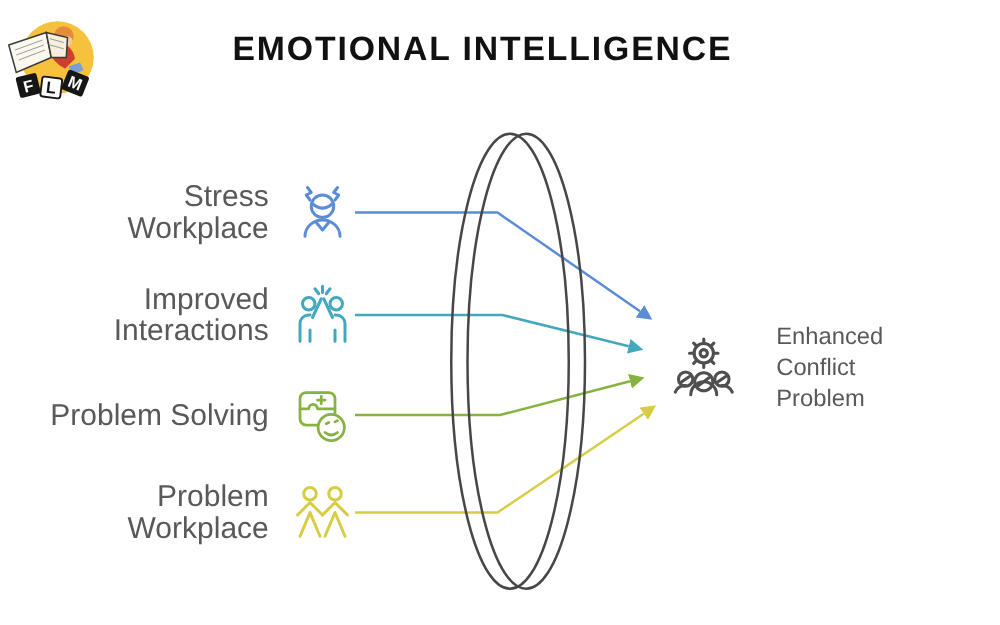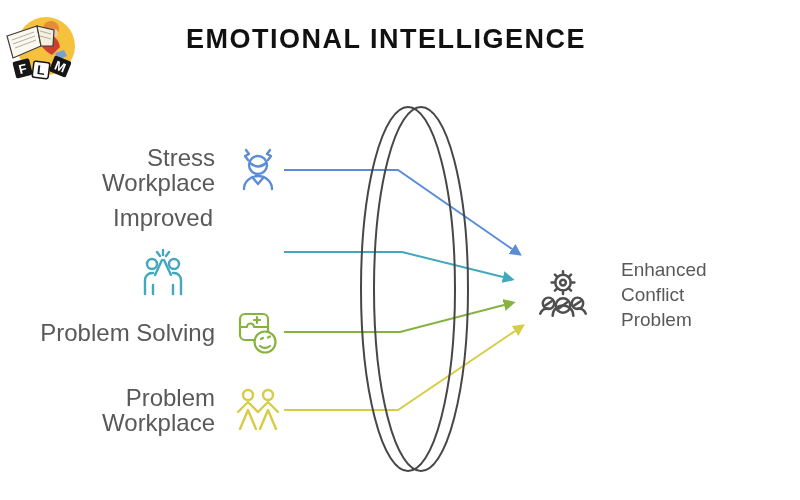--- a/index.html
+++ b/index.html
@@ -3,21 +3,21 @@
 <meta charset="utf-8">
 <style>
   html,body{margin:0;padding:0;background:#fff;font-family:"Liberation Sans",sans-serif;}
   .canvas{position:relative;width:800px;height:500px;background:#ffffff;overflow:hidden;}
   .title{position:absolute;top:24px;left:0;width:800px;text-align:center;transform:translateX(-14px);
          font-size:27px;font-weight:bold;letter-spacing:1.5px;color:var(--c-title,#111);}
   .logo{position:absolute;top:4px;left:4px;width:82px;height:84px;}
   .overlay{position:absolute;left:0;top:0;width:800px;height:500px;}
   .input-row{position:absolute;left:40px;width:246px;display:flex;align-items:center;gap:15px;}
   .row-stress{top:135px;height:70px;}
-  .row-improved{top:205px;height:70px;flex-direction:column;}
+  .row-improved{top:217px;height:70px;}
   .row-problem{top:297px;height:70px;justify-content:flex-end;}
   .row-conflict{top:375px;height:70px;}
   .input-label{flex:1;text-align:right;font-size:24px;line-height:25px;color:var(--c-label,#595959);}
   .input-label span{display:block;}
   .icon-box{width:56px;height:56px;flex:0 0 56px;}
   .output{position:absolute;left:534px;top:252px;height:84px;display:flex;align-items:center;gap:29px;}
   .output .icon-box{width:58px;height:58px;flex:0 0 58px;}
   .output-label{font-size:19px;line-height:25px;color:var(--c-label,#595959);}
   .output-label span{display:block;}
 </style>
@@ -95,20 +95,21 @@
       <circle cx="28" cy="23" r="9"></circle>
       <path d="M20,21 q8,7 16,0"></path>
       <path d="M14,47 a14,13 0 0 1 28,0"></path>
       <path d="M23,36 l5,6 l5,-6"></path>
     </svg>
   </div>
 
   <div class="input-row row-improved">
     <div class="input-label">
       <span>Improved</span>
+      <span>Interactions</span>
     </div>
     <svg class="icon-box" viewBox="0 0 56 56" fill="none" stroke-width="2.4" stroke-linecap="round" stroke-linejoin="round" style="stroke:var(--c-line_teal)">
       <path d="M28,5 v5 M22,7 l3,4 M34,7 l-3,4"></path>
       <circle cx="17" cy="19" r="5"></circle>
       <circle cx="39" cy="19" r="5"></circle>
       <path d="M10,49 V35 a7,7 0 0 1 7,-7 h1"></path>
       <path d="M46,49 V35 a7,7 0 0 0 -7,-7 h-1"></path>
       <path d="M20,30 L27,15"></path>
       <path d="M36,30 L29,15"></path>
       <path d="M18,49 v-9 M38,49 v-9"></path>

